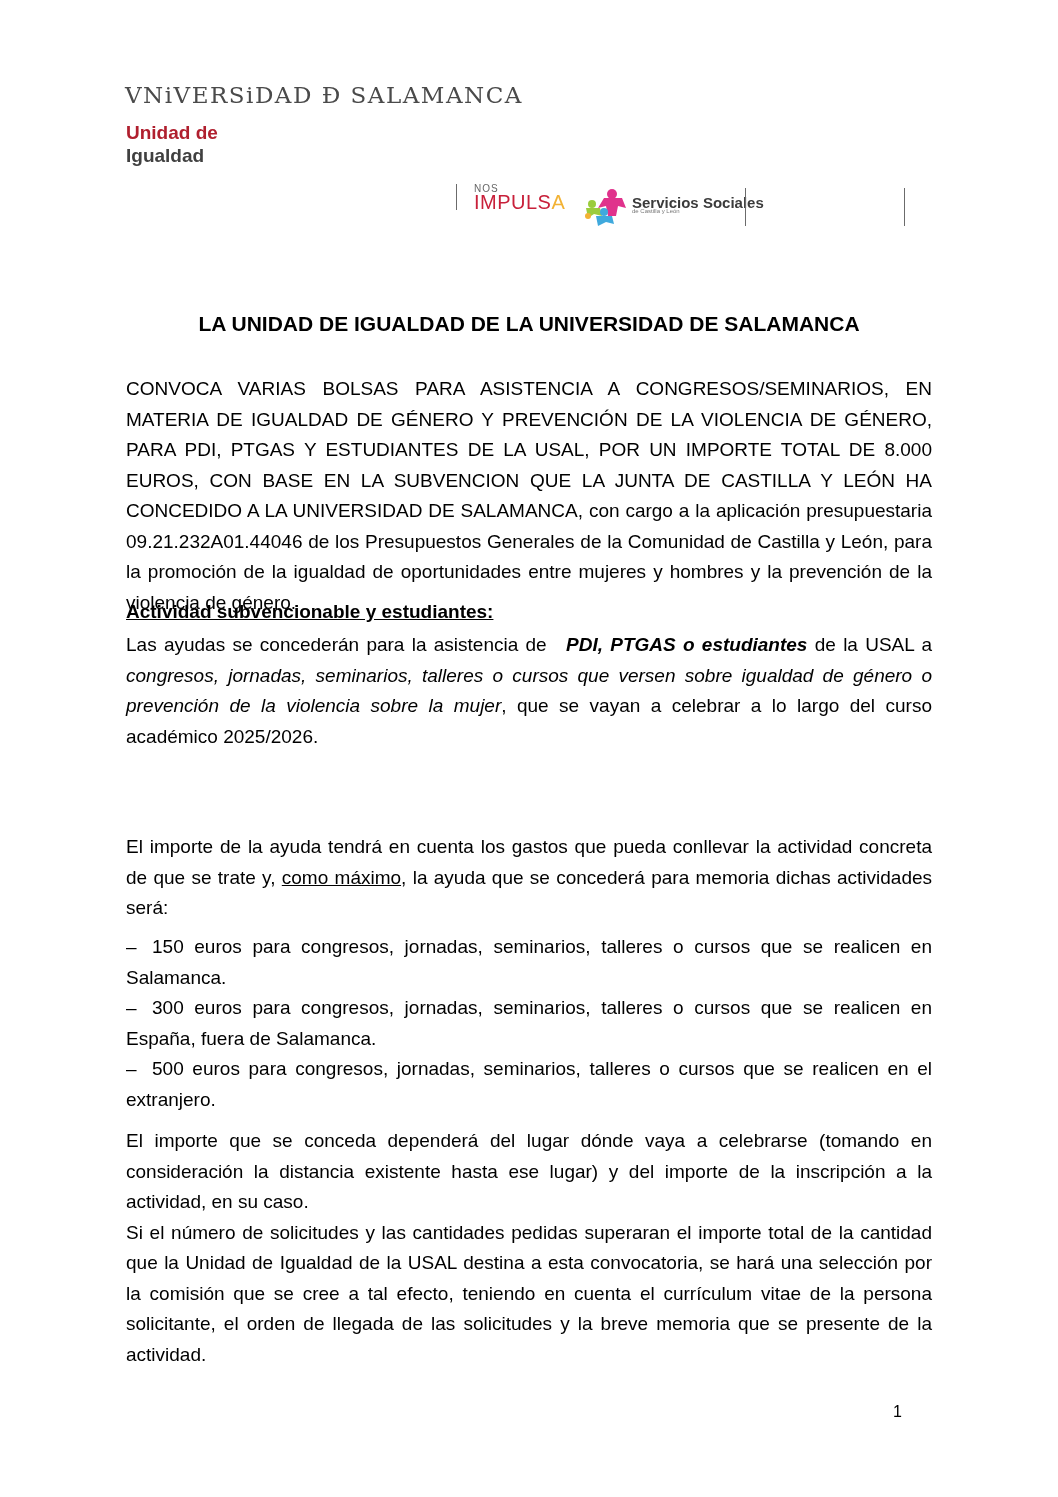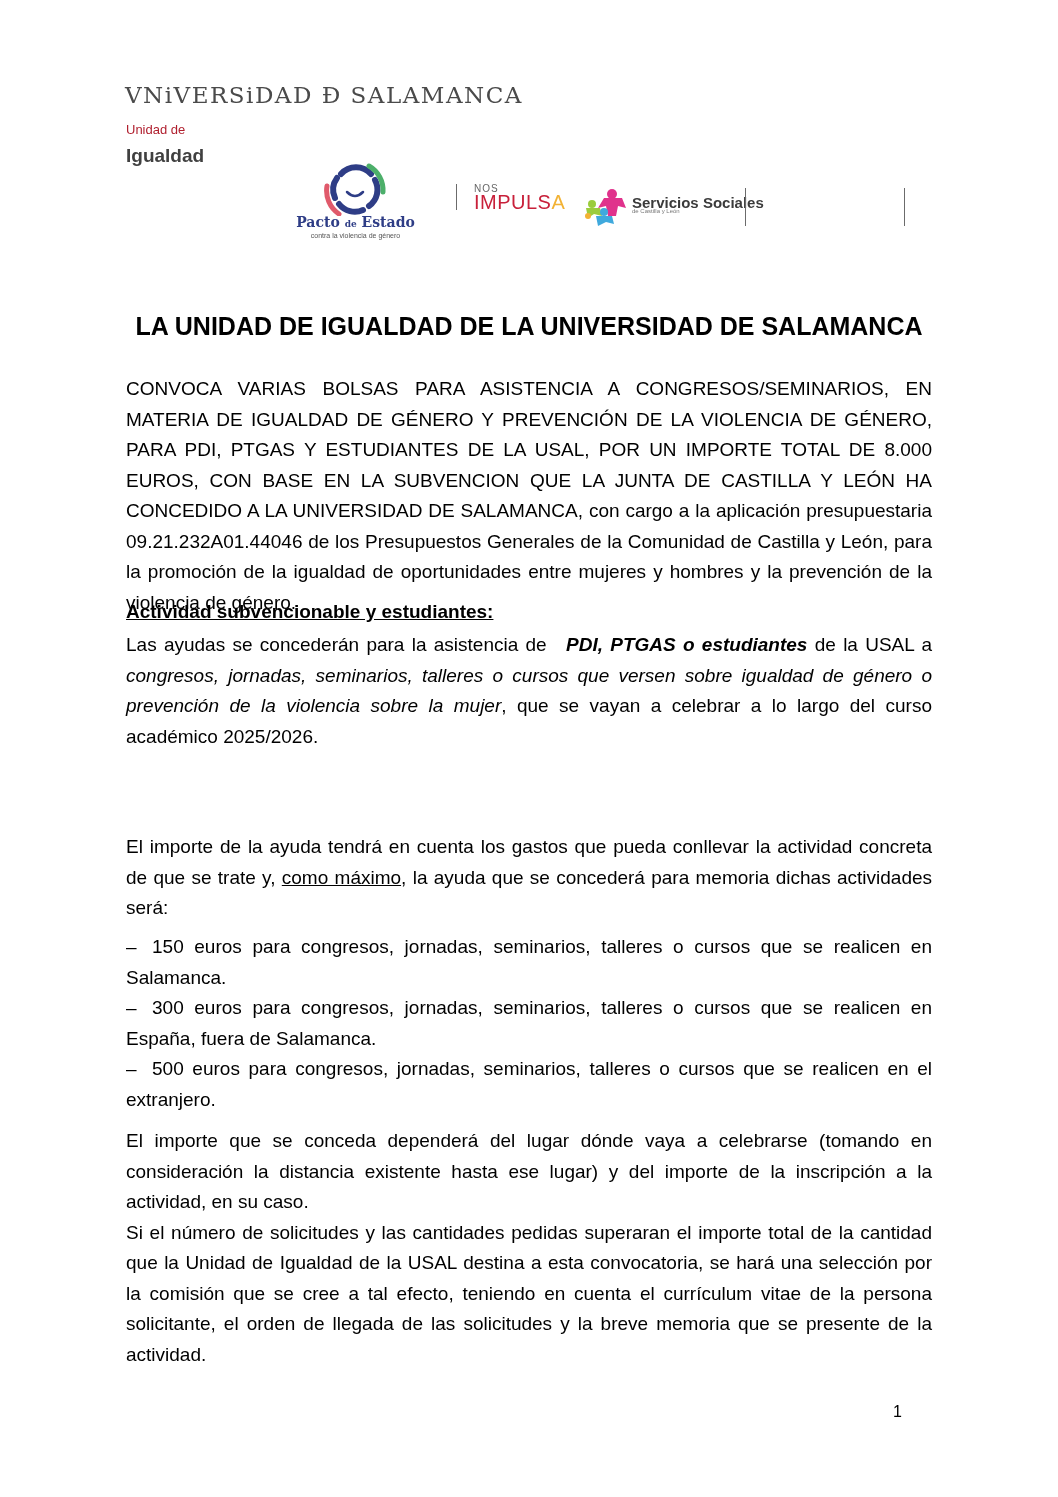--- a/index.html
+++ b/index.html
@@ -1,20 +1,20 @@
 <!DOCTYPE html>
 <html><head>
 <meta charset="utf-8">
 <style>
   html, body { margin: 0; padding: 0; background: #ffffff; }
   body { width: 1058px; height: 1497px; position: relative; overflow: hidden; font-family: "Liberation Sans", sans-serif; color: #000; }
   .page { position: absolute; left: 0; top: 0; width: 1058px; height: 1497px; }
 
   .uni-name { position: absolute; left: 125px; top: 82px; font-family: "DejaVu Serif", serif; font-size: 23px; letter-spacing: 1.5px; color: #4a4a4a; white-space: nowrap; }
-  .unit-line1 { position: absolute; left: 126px; top: 122px; font-size: 13px; color: #b01f2e; font-family: "Liberation Sans", sans-serif; }
+  .unit-line1 { position: absolute; left: 126px; top: 122px; font-size: 19px; color: #b01f2e; font-family: "Liberation Sans", sans-serif; font-weight: bold; }
   .unit-line2 { position: absolute; left: 126px; top: 145px; font-size: 19px; font-weight: bold; color: #404040; font-family: "Liberation Sans", sans-serif; }
 
   .logos { position: absolute; left: 0; top: 160px; width: 1058px; height: 85px; }
   .logo-pacto { position: absolute; left: 283px; top: 2px; width: 145px; height: 80px; }
   .pacto-title { position: absolute; left: 0; top: 52px; width: 145px; text-align: center; font-family: "DejaVu Serif", serif; font-weight: bold; font-size: 14px; color: #2e3d86; white-space: nowrap; }
   .pacto-title .de { font-size: 9px; }
   .pacto-sub { position: absolute; left: 0; top: 70px; width: 145px; text-align: center; font-size: 7px; color: #555; white-space: nowrap; }
 
   .sep { position: absolute; width: 1px; background: #6b6b6b; }
 
@@ -24,21 +24,21 @@
   .impulsa-main .acc { color: #f2b234; }
 
   .logo-ss { position: absolute; left: 582px; top: 22px; width: 150px; height: 45px; }
   .ss-title { position: absolute; left: 50px; top: 12px; font-size: 15px; font-weight: bold; color: #3b3b3b; white-space: nowrap; }
   .ss-sub { position: absolute; left: 50px; top: 26px; font-size: 6px; color: #777; white-space: nowrap; }
 
   .logo-jcyl { position: absolute; left: 768px; top: 14px; width: 130px; height: 60px; }
   .jcyl-l1 { position: absolute; left: 46px; top: 28px; font-size: 13px; font-weight: bold; color: #222; white-space: nowrap; }
   .jcyl-l2 { position: absolute; left: 2px; top: 43px; font-size: 13px; font-weight: bold; color: #222; white-space: nowrap; }
 
-  .doc-title { position: absolute; left: 126px; top: 312px; width: 806px; text-align: center; font-weight: bold; font-size: 25px; font-family: "Liberation Sans", sans-serif; white-space: nowrap; }
+  .doc-title { position: absolute; left: 126px; top: 312px; width: 806px; text-align: center; font-weight: bold; font-size: 21px; font-family: "Liberation Sans", sans-serif; white-space: nowrap; }
 
   .text { position: absolute; left: 126px; width: 806px; font-family: "Liberation Sans", sans-serif; font-size: 19px; line-height: 30.5px; text-align: justify; color: #000; }
   .text p { margin: 0; }
   .u { text-decoration: underline; }
   .b { font-weight: bold; }
   .i { font-style: italic; }
   .bi { font-weight: bold; font-style: italic; margin-left: 12px; }
 
   .list-item { display: flex; }
   .dash { width: 24px; flex: 0 0 24px; }
@@ -48,33 +48,20 @@
 </head>
 <body>
 
 <div class="page">
 
   <div class="uni-name">VNiVERSiDAD Ð SALAMANCA</div>
   <div class="unit-line1">Unidad de</div>
   <div class="unit-line2">Igualdad</div>
 
   <div class="logos">
-    <div class="logo-pacto">
-      <svg width="145" height="54" viewBox="0 0 145 54" style="position:absolute;left:0;top:0">
-        <path d="M58 12 A20 20 0 0 1 88 12" fill="none" stroke="#2e3d86" stroke-width="6" stroke-linecap="round"></path>
-        <path d="M92 18 A20 20 0 0 1 86 44" fill="none" stroke="#2e3d86" stroke-width="6" stroke-linecap="round"></path>
-        <path d="M80 48 A20 20 0 0 1 56 42" fill="none" stroke="#2e3d86" stroke-width="6" stroke-linecap="round"></path>
-        <path d="M52 36 A20 20 0 0 1 54 16" fill="none" stroke="#2e3d86" stroke-width="6" stroke-linecap="round"></path>
-        <path d="M86 4 A28 28 0 0 1 100 30" fill="none" stroke="#4caf6a" stroke-width="5" stroke-linecap="round"></path>
-        <path d="M44 24 A28 28 0 0 0 56 52" fill="none" stroke="#e05a6b" stroke-width="5" stroke-linecap="round"></path>
-        <path d="M64 30 Q72 38 80 30" fill="none" stroke="#2e3d86" stroke-width="2.5" stroke-linecap="round"></path>
-      </svg>
-      <div class="pacto-title"><span>Pacto</span> <span class="de">de</span> <span>Estado</span></div>
-      <div class="pacto-sub">contra la violencia de género</div>
-    </div>
 
     <div class="sep" style="left:456px;top:24px;height:26px"></div>
 
     <div class="logo-impulsa">
       <div class="impulsa-top">NOS</div>
       <div class="impulsa-main"><span>IMPULS</span><span class="acc">A</span></div>
     </div>
 
     <div class="logo-ss">
       <svg width="50" height="40" viewBox="0 0 50 40" style="position:absolute;left:0;top:4px">

